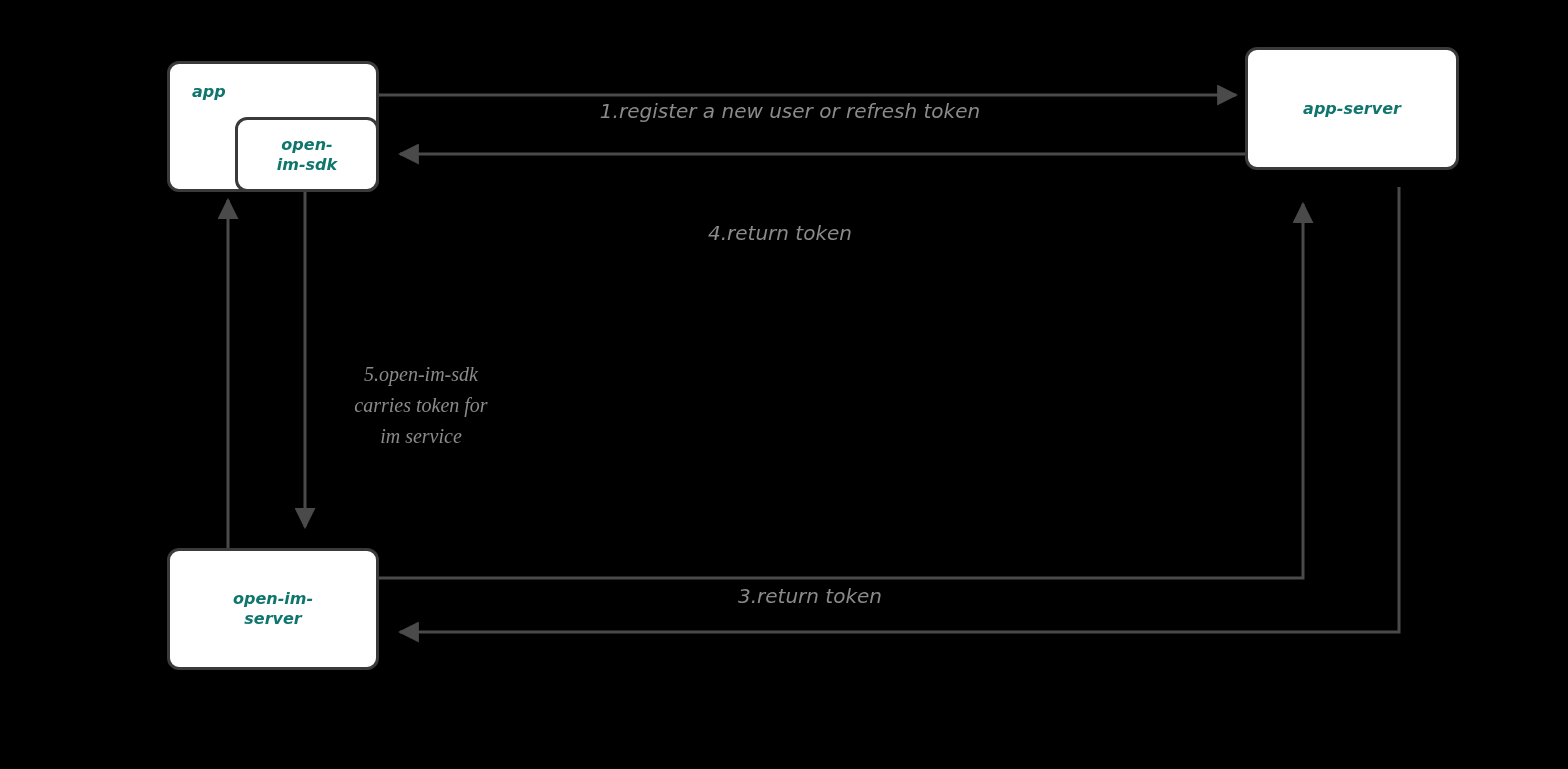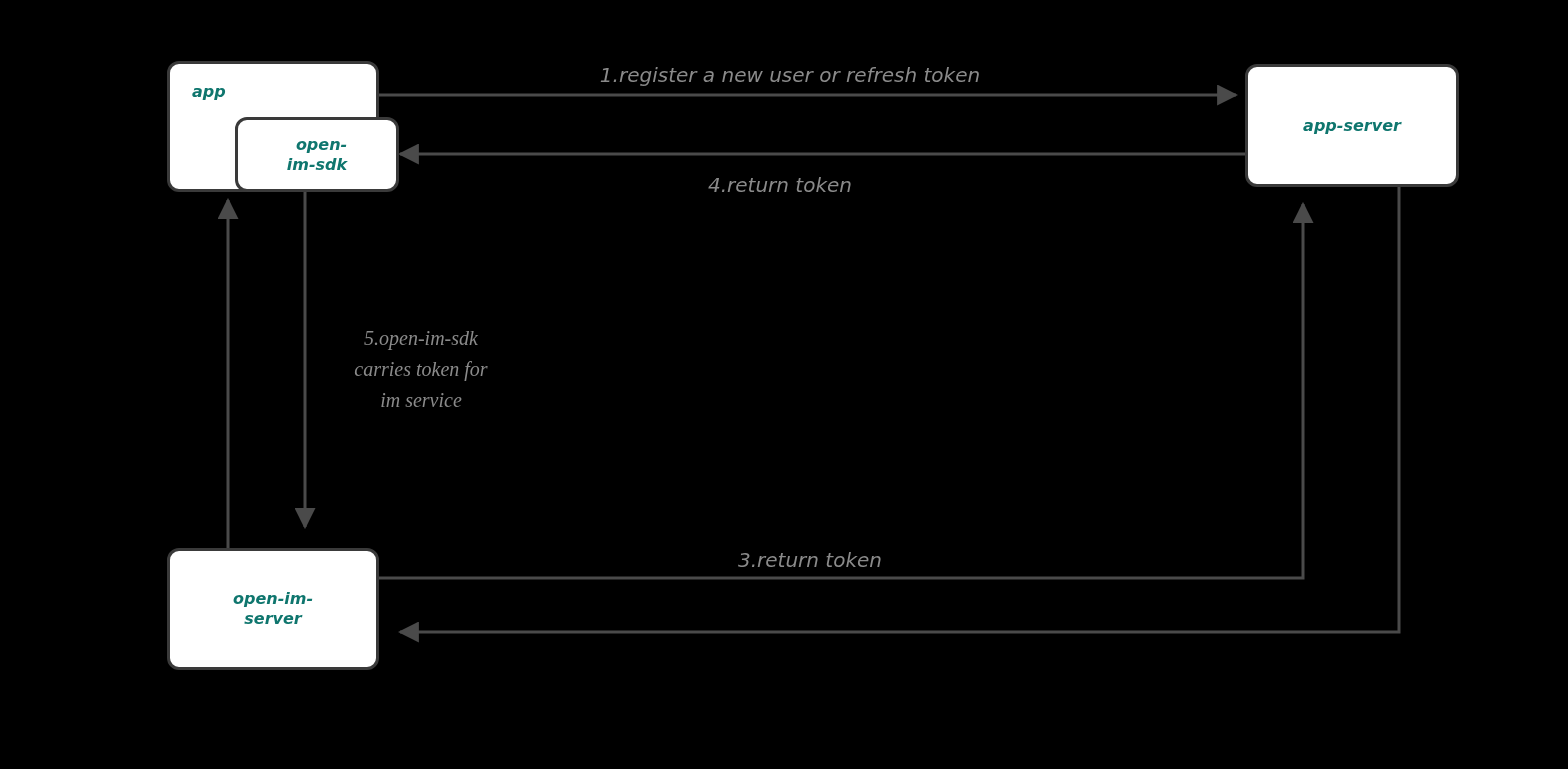--- a/index.html
+++ b/index.html
@@ -39,20 +39,21 @@
   }
   .edge-label {
     position: absolute;
     color: #8a8a8a;
     font-style: italic;
     font-size: 20px;
     line-height: 1.55;
     text-align: center;
     white-space: pre-line;
     z-index: 2;
+    margin-top: 36px;
   }
   svg.wires {
     position: absolute;
     left: 0;
     top: 0;
     width: 1568px;
     height: 769px;
     z-index: 1;
   }
 </style>
@@ -78,37 +79,37 @@
 
     <path d="M 379 578 L 1303 578 L 1303 204" stroke="#4a4a4a" stroke-width="3" fill="none" marker-end="url(#arrow)"></path>
 
     <path d="M 1399 187 L 1399 632 L 400 632" stroke="#4a4a4a" stroke-width="3" fill="none" marker-end="url(#arrow)"></path>
   </svg>
 
   <div class="node left-label" style="left:167px; top:61px; width:212px; height:131px;">
     <span>app</span>
   </div>
 
-  <div class="node" style="left:235px; top:117px; width:164px; height:75px;text-align:right;">
+  <div class="node" style="left:235px; top:117px; width:144px; height:75px;">
     <span style="white-space:pre-line;">open-
 im-sdk</span>
   </div>
 
-  <div class="node" style="left:1245px; top:64px; width:214px; height:123px;">
+  <div class="node" style="left:1245px; top:47px; width:214px; height:123px;">
     <span>app-server</span>
   </div>
 
   <div class="node" style="left:167px; top:548px; width:212px; height:122px;">
     <span style="white-space:pre-line;">open-im-
 server</span>
   </div>
 
   <div class="edge-label" style="left:490px; top:60px; width:600px;">1.register a new user or refresh token</div>
 
-  <div class="edge-label" style="left:570px; top:170px; width:420px;">4.return token</div>
+  <div class="edge-label" style="left:570px; top:182px; width:420px;">4.return token</div>
 
   <div class="edge-label" style="left:316px; top:323px; width:210px;font-family:Liberation Serif, serif;">5.open-im-sdk
 carries token for
 im service</div>
 
 
   <div class="edge-label" style="left:630px; top:545px; width:360px;font-style:italic;">3.return token</div>
 
 
 </div>

